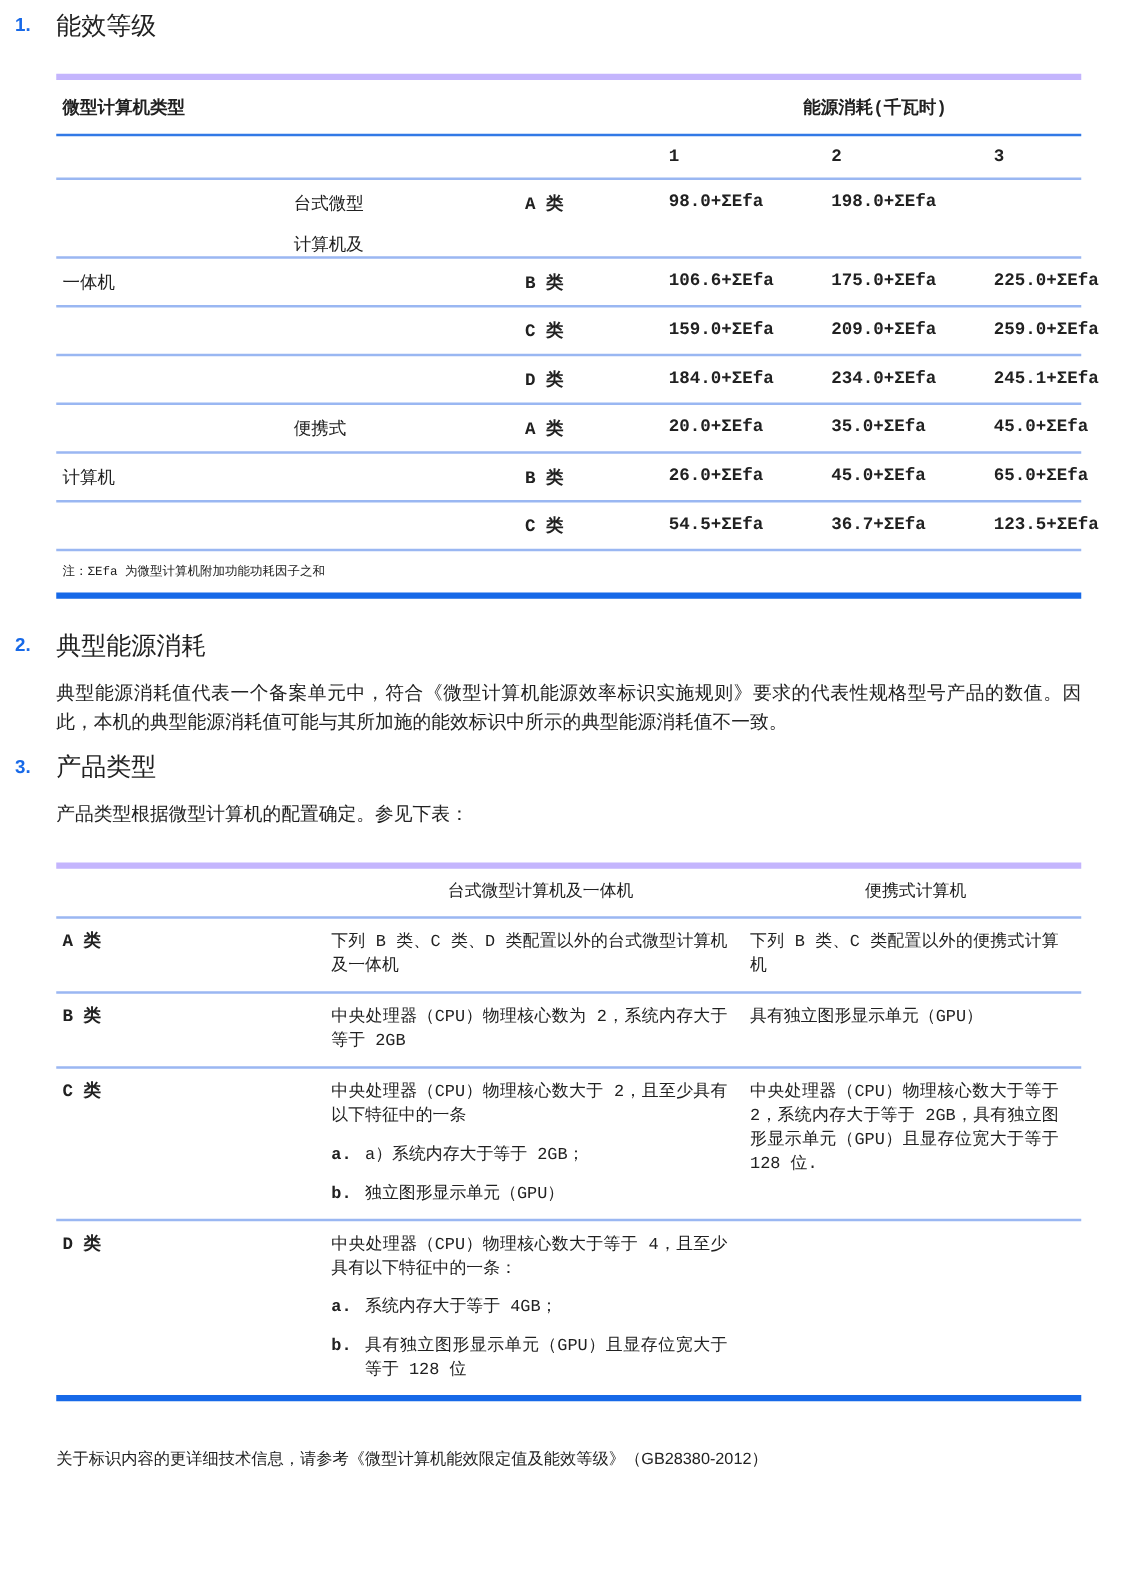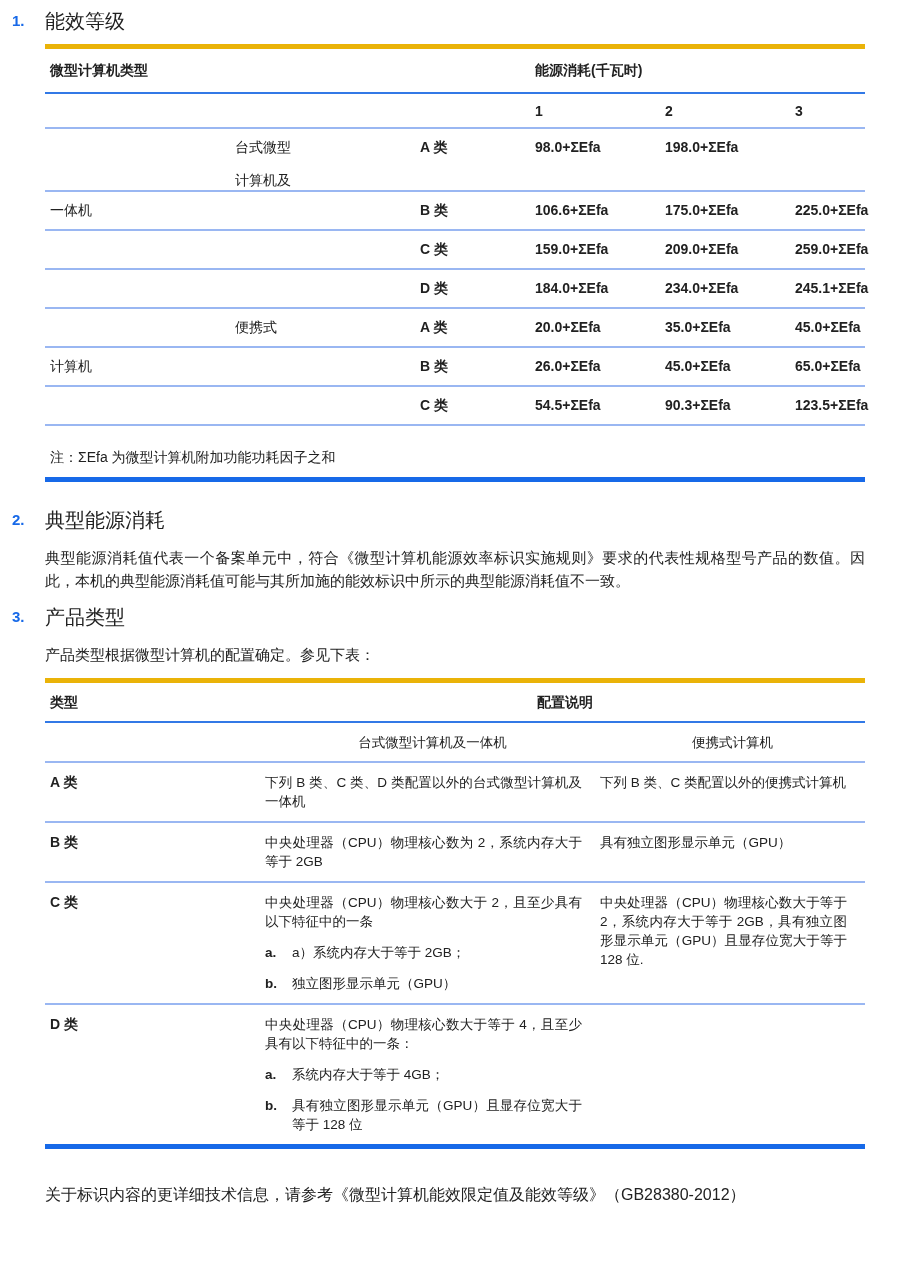--- a/index.html
+++ b/index.html
@@ -17,52 +17,52 @@
   .sec-num {
     position: absolute; left: 2px; top: 2px;
     color: #1769e8; font-weight: 700; font-size: 15px;
   }
   .sec-title { font-size: 20px; font-weight: 400; line-height: 22px; }
   .body-text { font-size: 15px; line-height: 23px; margin-top: 15px; text-align: justify; }
   .sec-gap { margin-top: 27px; }
   .sec-gap-sm { margin-top: 14px; }
 
   
-  .tbl { margin-top: 12px; width: 820px; border-top: 5px solid #eab308; border-bottom: 5px solid #1769e8; }
+  .tbl { margin-top: 27px; width: 820px; border-top: 5px solid #c4b5fd; border-bottom: 5px solid #1769e8; font-family: Liberation Mono, monospace; }
   .hdr-line { border-bottom: 2px solid #3279e6; }
   .row-line { border-bottom: 2px solid #9ab7f2; }
 
   
   .t1-row { display: grid; grid-template-columns: 190px 185px 115px 130px 130px 70px; }
   .t1-header { padding: 13px 0 12px 0; font-size: 14px; font-weight: 700; }
   .t1-header .c-type { grid-column: 1 / 3; padding-left: 5px; }
-  .t1-header .c-energy { grid-column: 4 / 7; }
+  .t1-header .c-energy { grid-column: 4 / 7; text-align: center; }
   .t1-sub { padding: 9px 0 8px 0; font-size: 14px; font-weight: 700; }
   .t1-data { padding: 10px 0 9px 0; font-size: 14px; }
   .t1-data .c-left { padding-left: 5px; }
   .t1-data .c-cls, .t1-data .c-val, .t1-sub .c-val { font-weight: 600; }
   .row-tall { padding-bottom: 0; }
   .mid2 { display: block; margin-top: 15px; }
-  .t1-note { padding: 23px 0 10px 5px; font-size: 14px; }
+  .t1-note { padding: 9px 0 10px 5px; font-size: 10px; }
 
   
   .p-row { display: grid; grid-template-columns: 220px 335px 265px; font-size: 13.5px; line-height: 19px; }
   .p-header { padding: 10px 0 9px 0; font-weight: 700; font-size: 14px; }
   .p-header .c-cfg { grid-column: 2 / 4; text-align: center; }
   .p-header .c-t { padding-left: 5px; }
   .p-sub { padding: 10px 0 9px 0; text-align: center; }
   .p-data { padding: 10px 0 10px 0; }
   .p-data .c-cls { padding-left: 5px; font-weight: 600; font-size: 14px; }
   .p-data .cell { padding-right: 18px; text-align: justify; }
   .li { display: flex; margin-top: 12px; }
   .li-marker { width: 27px; flex: 0 0 27px; font-weight: 700; }
   .li-text { flex: 1; }
 
   
-  .doc-footer { margin-top: 34px; padding-left: 35px; font-size: 16px; line-height: 23px; }
+  .doc-footer { margin-top: 34px; padding-left: 35px; font-size: 13px; line-height: 23px; }
 </style>
 </head>
 <body>
 
 <div class="page">
 
   <section class="section">
     <span class="sec-num">1.</span>
     <h2 class="sec-title">能效等级</h2>
 
@@ -131,44 +131,40 @@
         <div class="c-val">26.0+ΣEfa</div>
         <div class="c-val">45.0+ΣEfa</div>
         <div class="c-val">65.0+ΣEfa</div>
       </div>
 
       <div class="t1-row t1-data row-line">
         <div class="c-left"></div>
         <div class="c-mid"></div>
         <div class="c-cls">C 类</div>
         <div class="c-val">54.5+ΣEfa</div>
-        <div class="c-val">90.3+ΣEfa</div>
+        <div class="c-val">36.7+ΣEfa</div>
         <div class="c-val">123.5+ΣEfa</div>
       </div>
 
       <div class="t1-note">注：ΣEfa 为微型计算机附加功能功耗因子之和</div>
     </div>
   </section>
 
   <section class="section sec-gap">
     <span class="sec-num">2.</span>
     <h2 class="sec-title">典型能源消耗</h2>
     <p class="body-text">典型能源消耗值代表一个备案单元中，符合《微型计算机能源效率标识实施规则》要求的代表性规格型号产品的数值。因此，本机的典型能源消耗值可能与其所加施的能效标识中所示的典型能源消耗值不一致。</p>
   </section>
 
   <section class="section sec-gap-sm">
     <span class="sec-num">3.</span>
     <h2 class="sec-title">产品类型</h2>
     <p class="body-text">产品类型根据微型计算机的配置确定。参见下表：</p>
 
     <div class="tbl">
-      <div class="p-row p-header hdr-line">
-        <div class="c-t">类型</div>
-        <div class="c-cfg">配置说明</div>
-      </div>
       <div class="p-row p-sub row-line">
         <div></div>
         <div>台式微型计算机及一体机</div>
         <div>便携式计算机</div>
       </div>
 
       <div class="p-row p-data row-line">
         <div class="c-cls">A 类</div>
         <div class="cell">
           <div>下列 B 类、C 类、D 类配置以外的台式微型计算机及一体机</div>

